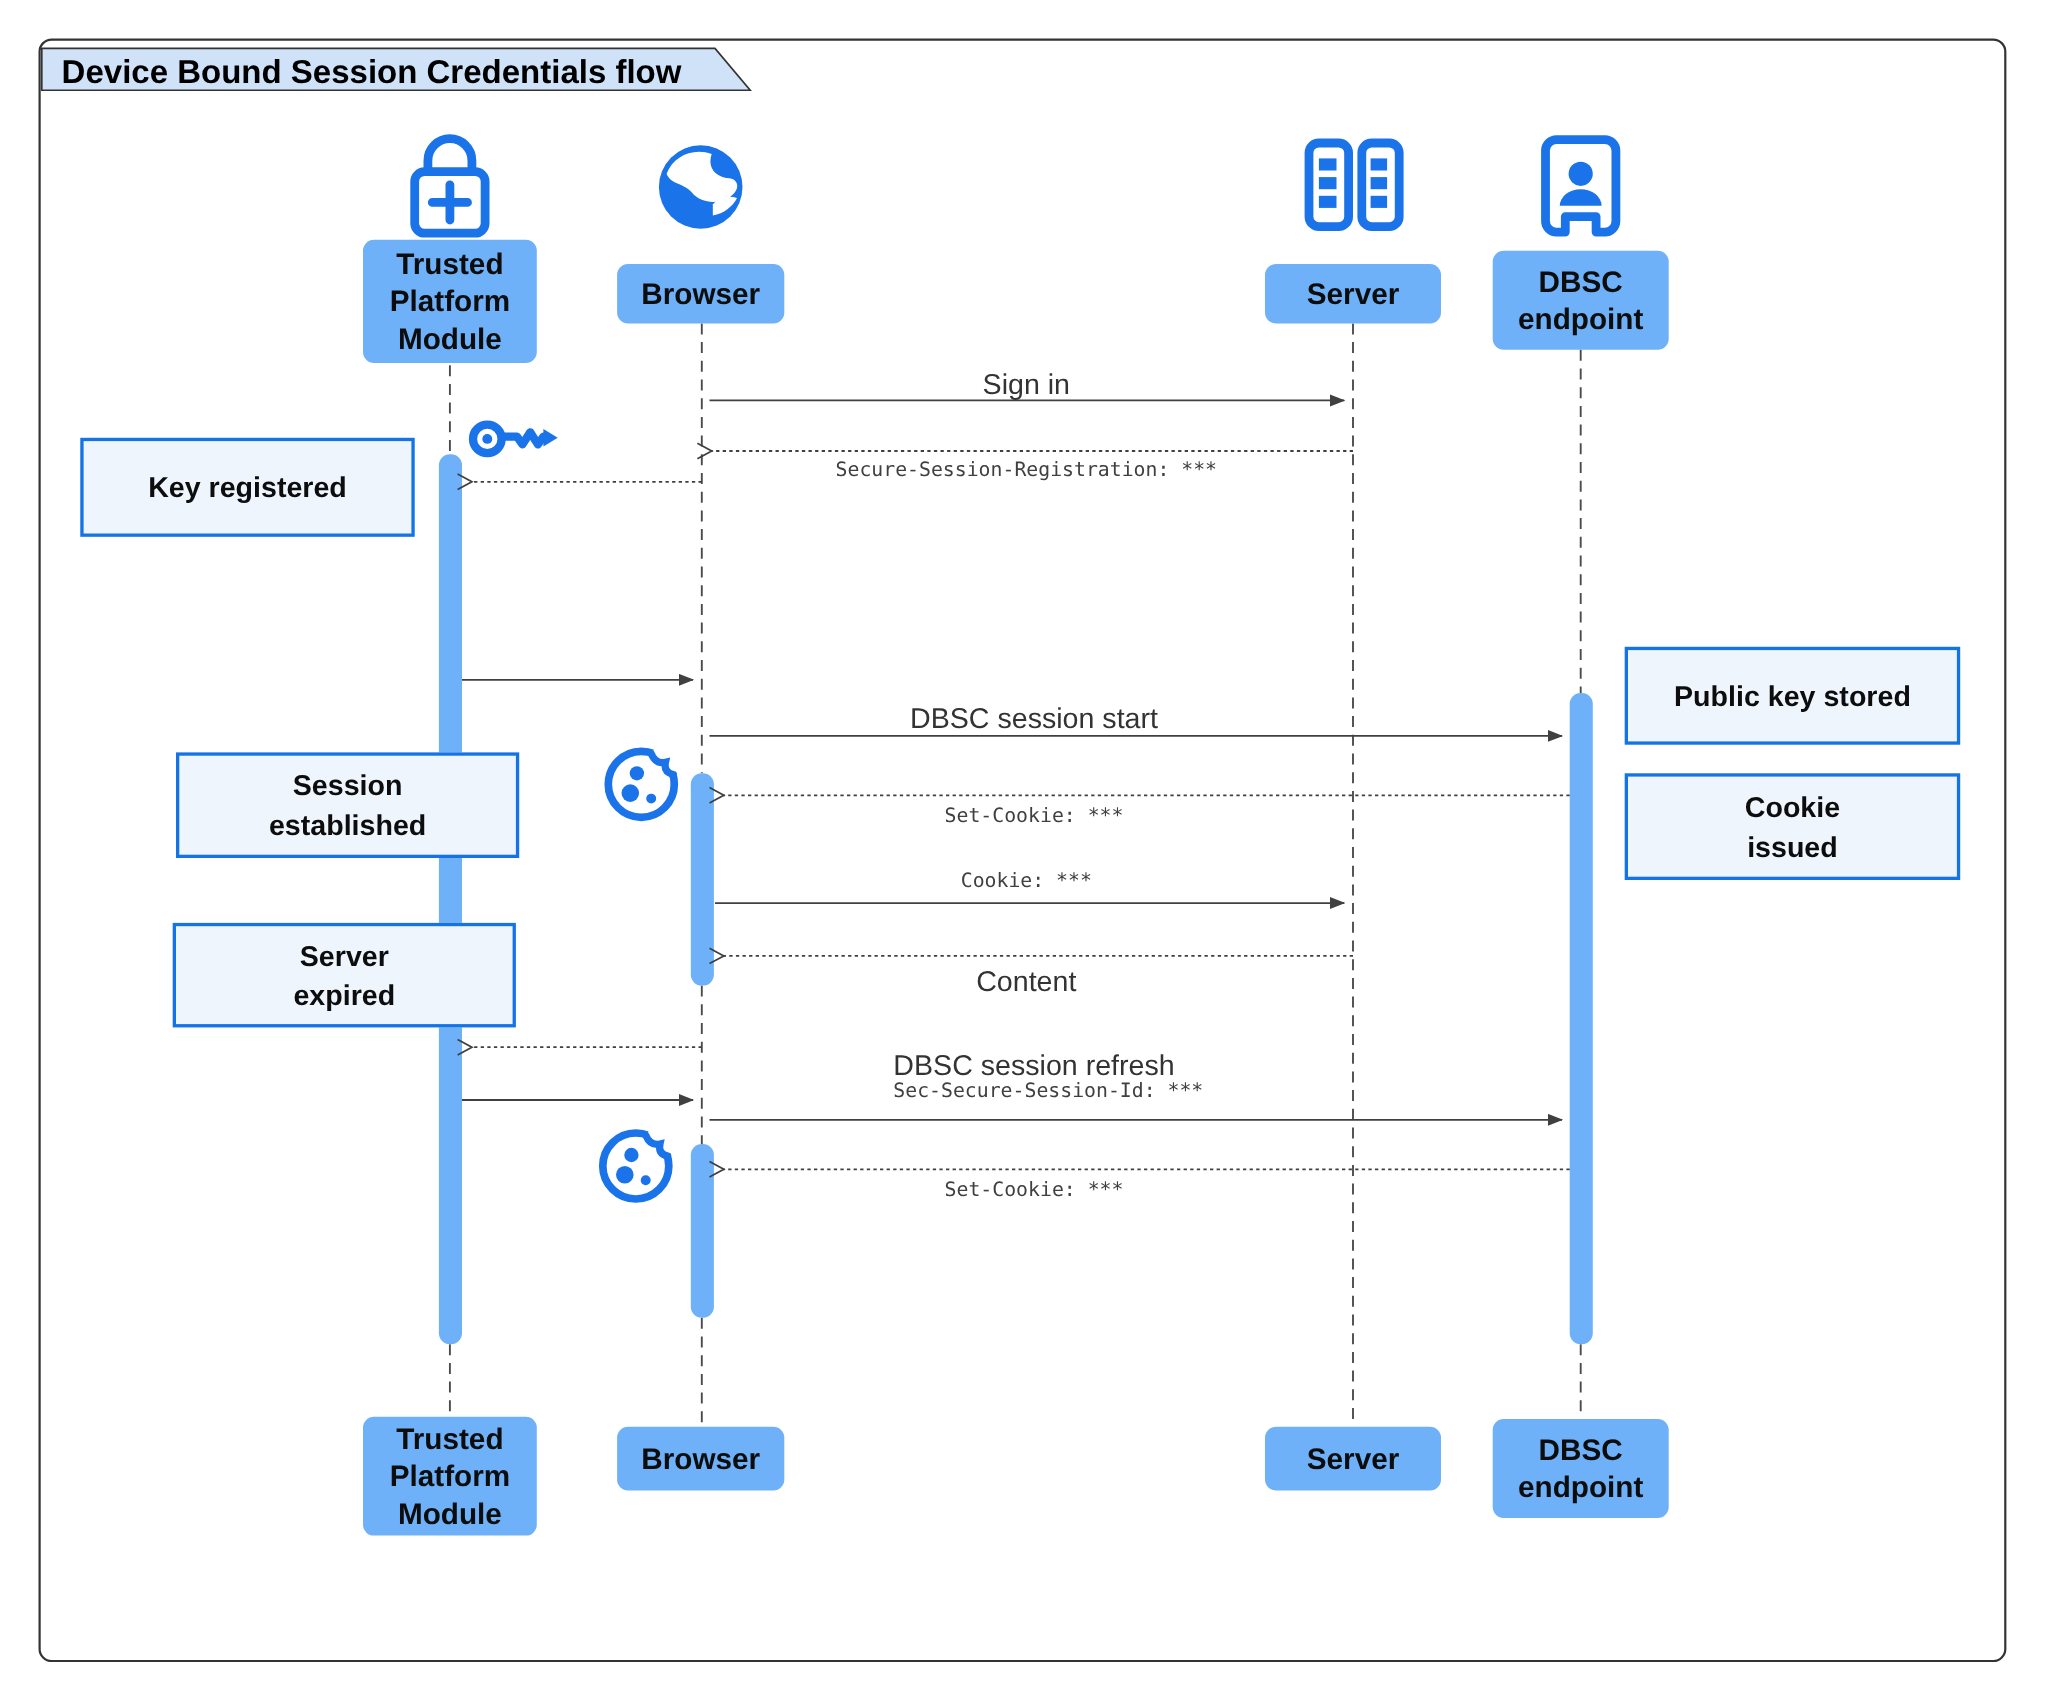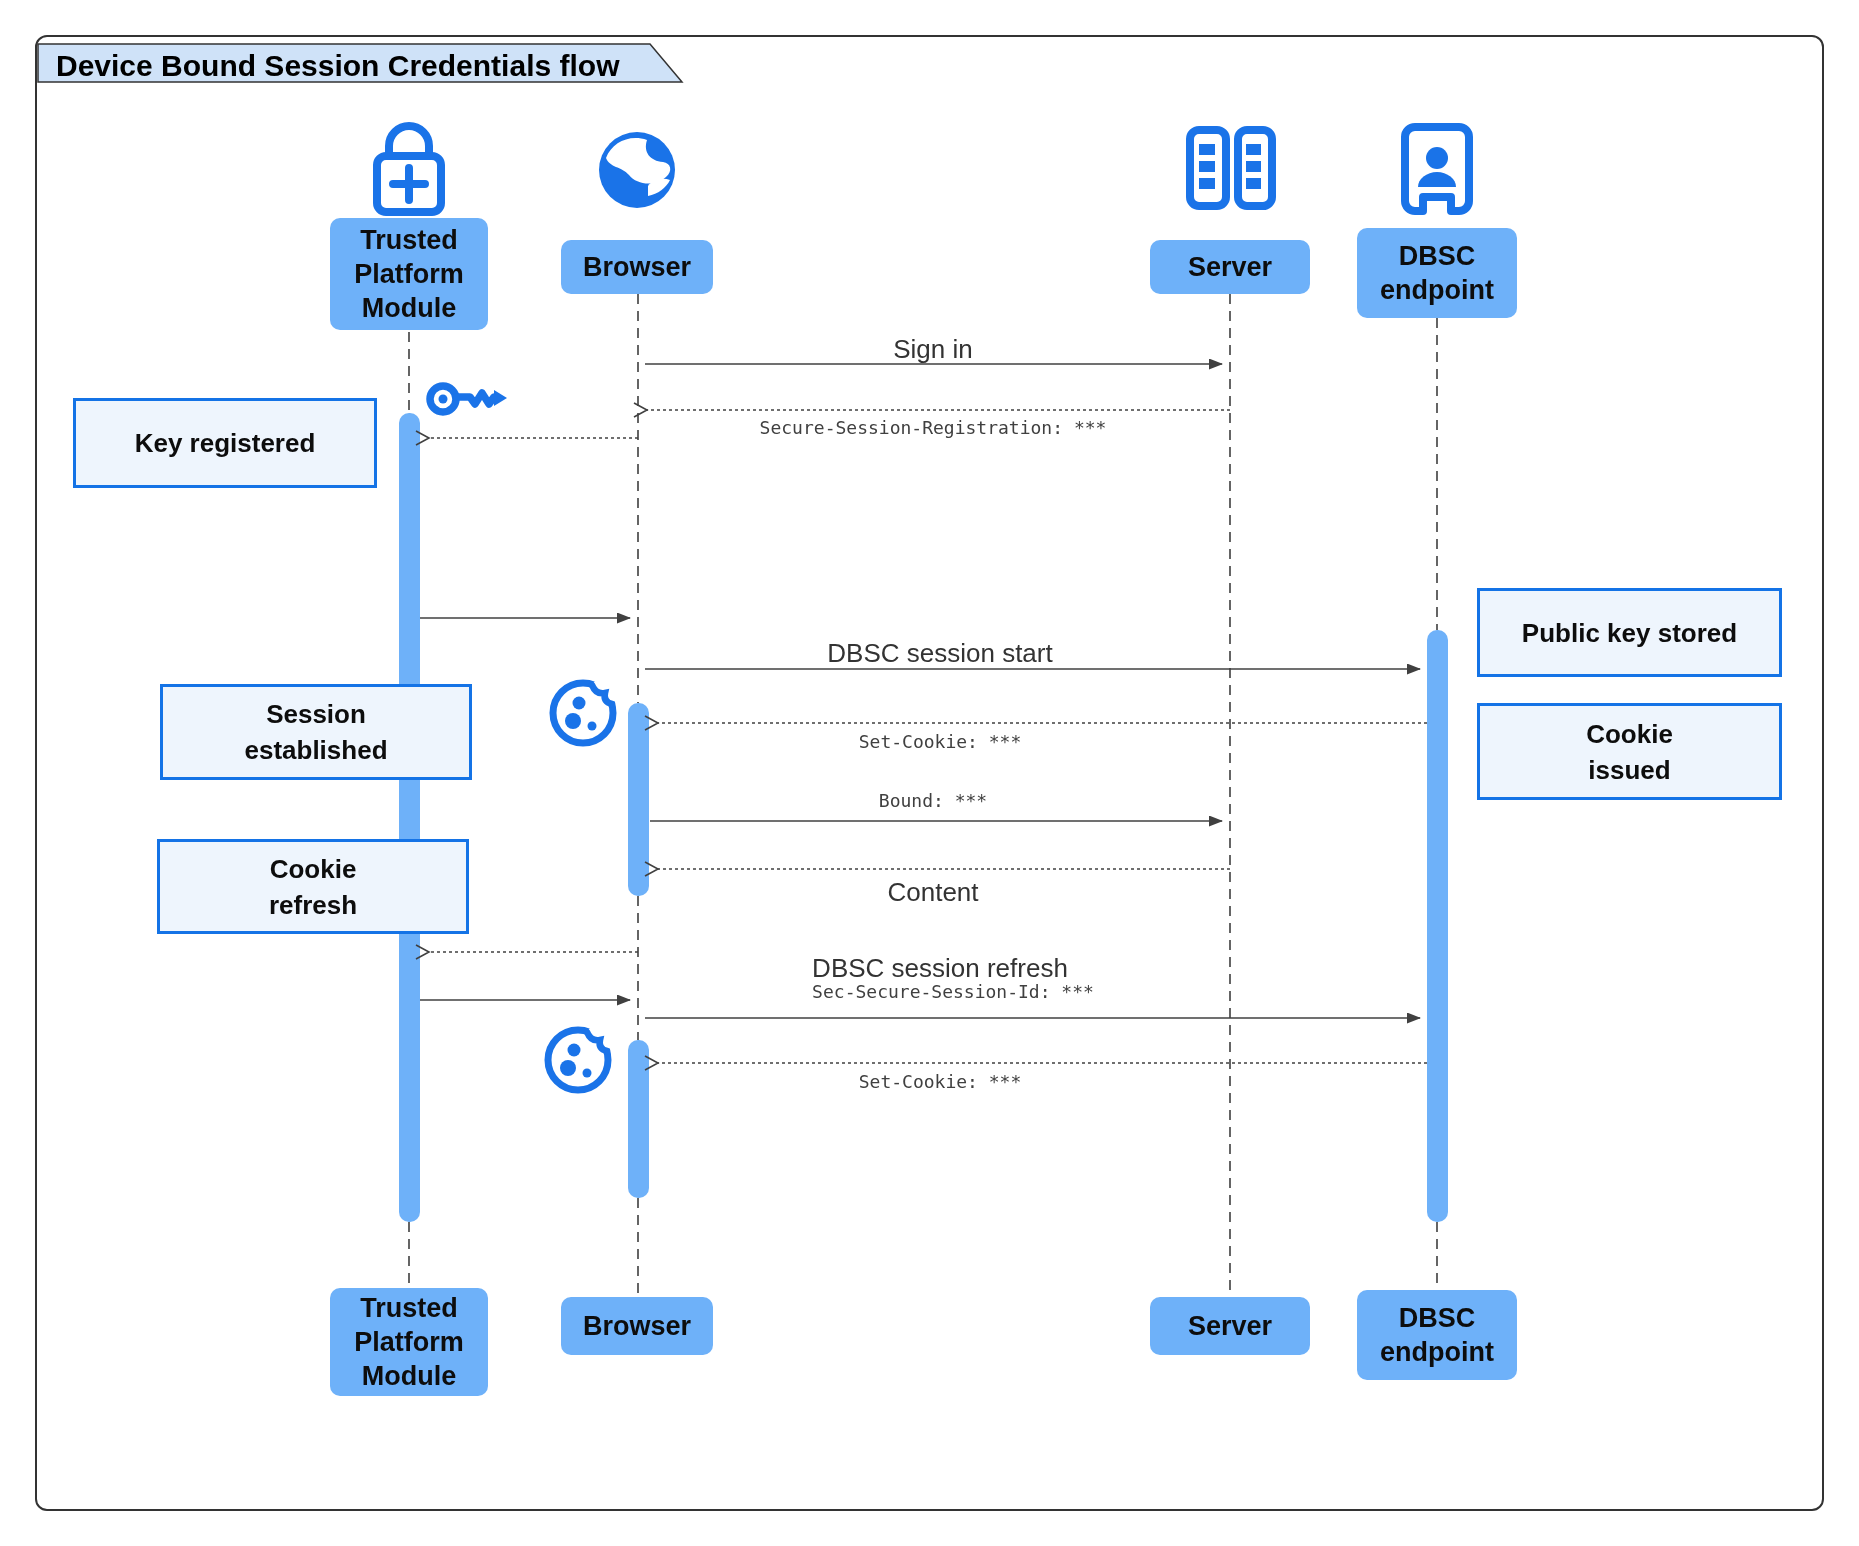--- a/index.html
+++ b/index.html
@@ -156,32 +156,32 @@
     <span style="white-space:normal;width:130px;">DBSC endpoint</span>
   </div>
 
   <div class="note" style="left:73px;top:398px;width:298px;height:84px;">
     <span>Key registered</span>
   </div>
   <div class="note wrap" style="left:160px;top:640px;width:306px;height:90px;margin-top:44px;">
     <span style="width:170px;">Session established</span>
   </div>
   <div class="note wrap" style="left:157px;top:839px;width:306px;height:89px;">
-    <span style="width:130px;">Cookie refresh</span>
+    <span style="width:130px;">Server expired</span>
   </div>
   <div class="note" style="left:1477px;top:588px;width:299px;height:83px;text-align:right;">
     <span>Public key stored</span>
   </div>
   <div class="note wrap" style="left:1477px;top:703px;width:299px;height:91px;">
     <span style="width:120px;">Cookie issued</span>
   </div>
 
   <div class="msg" style="left:933px;top:334px;">Sign in</div>
   <div class="msg mono" style="left:933px;top:417px;">Secure-Session-Registration: ***</div>
   <div class="msg" style="left:940px;top:638px;">DBSC session start</div>
   <div class="msg mono" style="left:940px;top:731px;">Set-Cookie: ***</div>
-  <div class="msg mono" style="left:933px;top:790px;">Bound: ***</div>
+  <div class="msg mono" style="left:933px;top:790px;">Cookie: ***</div>
   <div class="msg" style="left:933px;top:877px;">Content</div>
   <div class="msg" style="left:940px;top:953px;">DBSC session refresh</div>
   <div class="msg mono" style="left:937px;top:981px;margin-left:16px;">Sec-Secure-Session-Id: ***</div>
   <div class="msg mono" style="left:940px;top:1071px;">Set-Cookie: ***</div>
 
 </div>
 
 </body></html>

